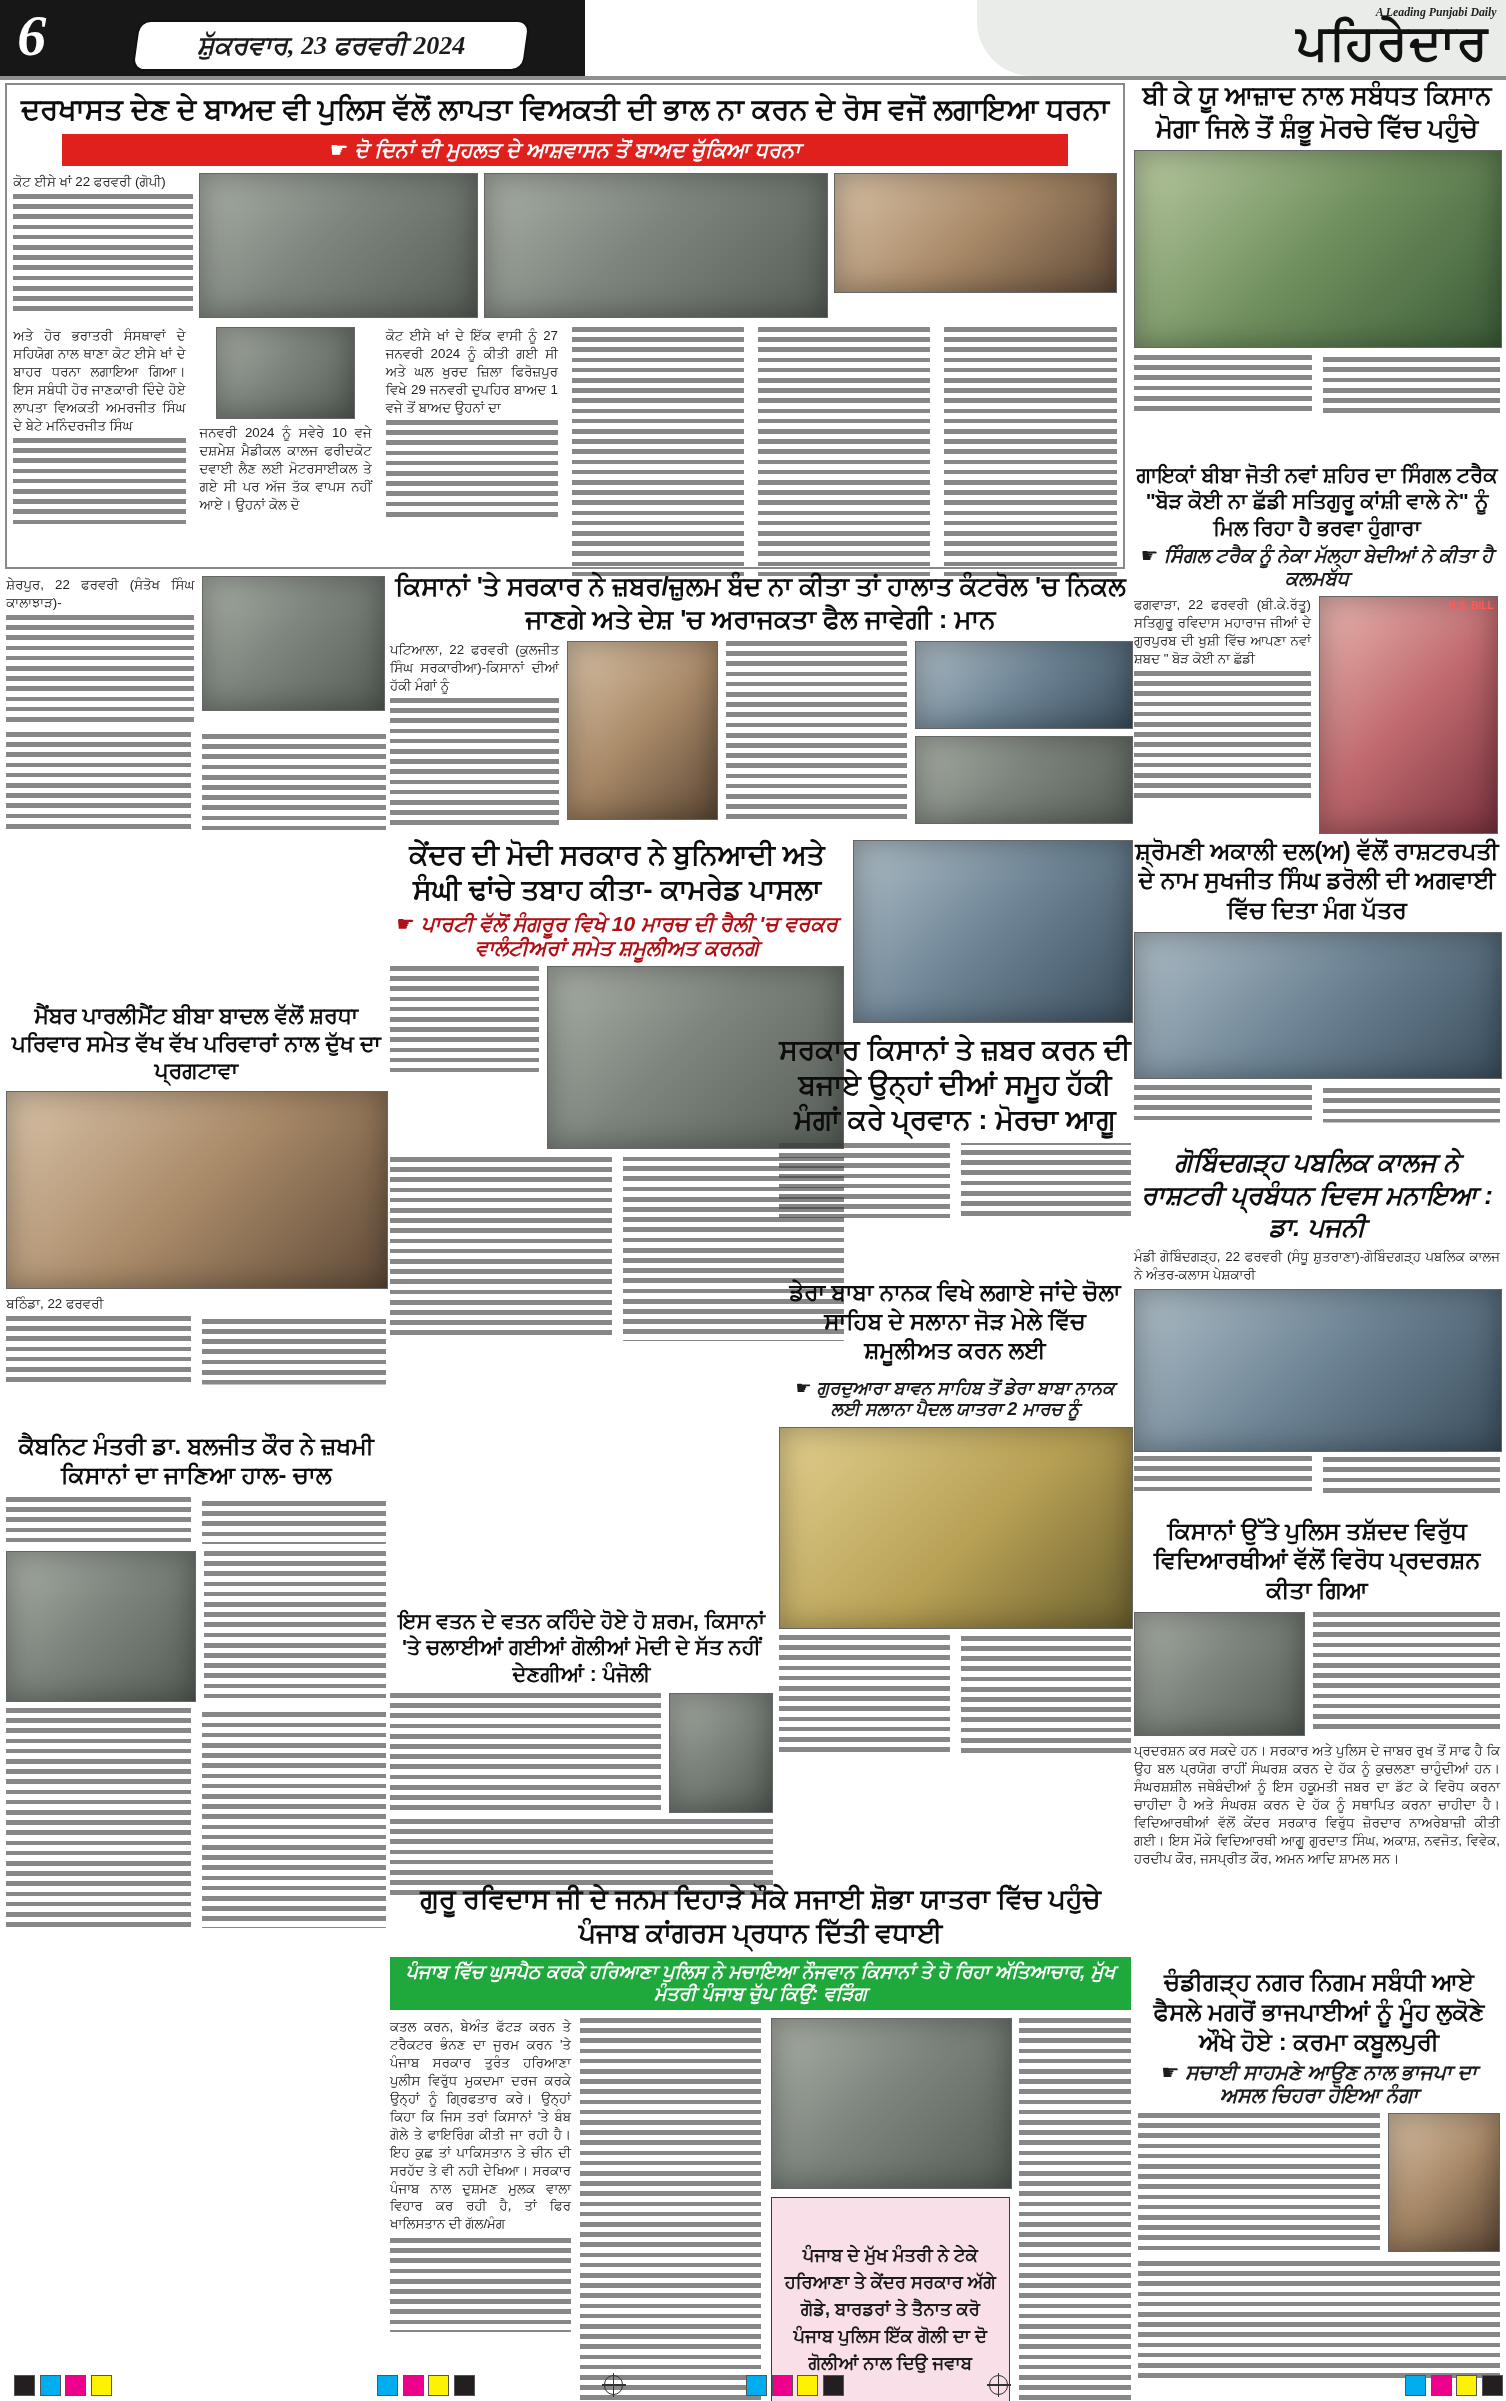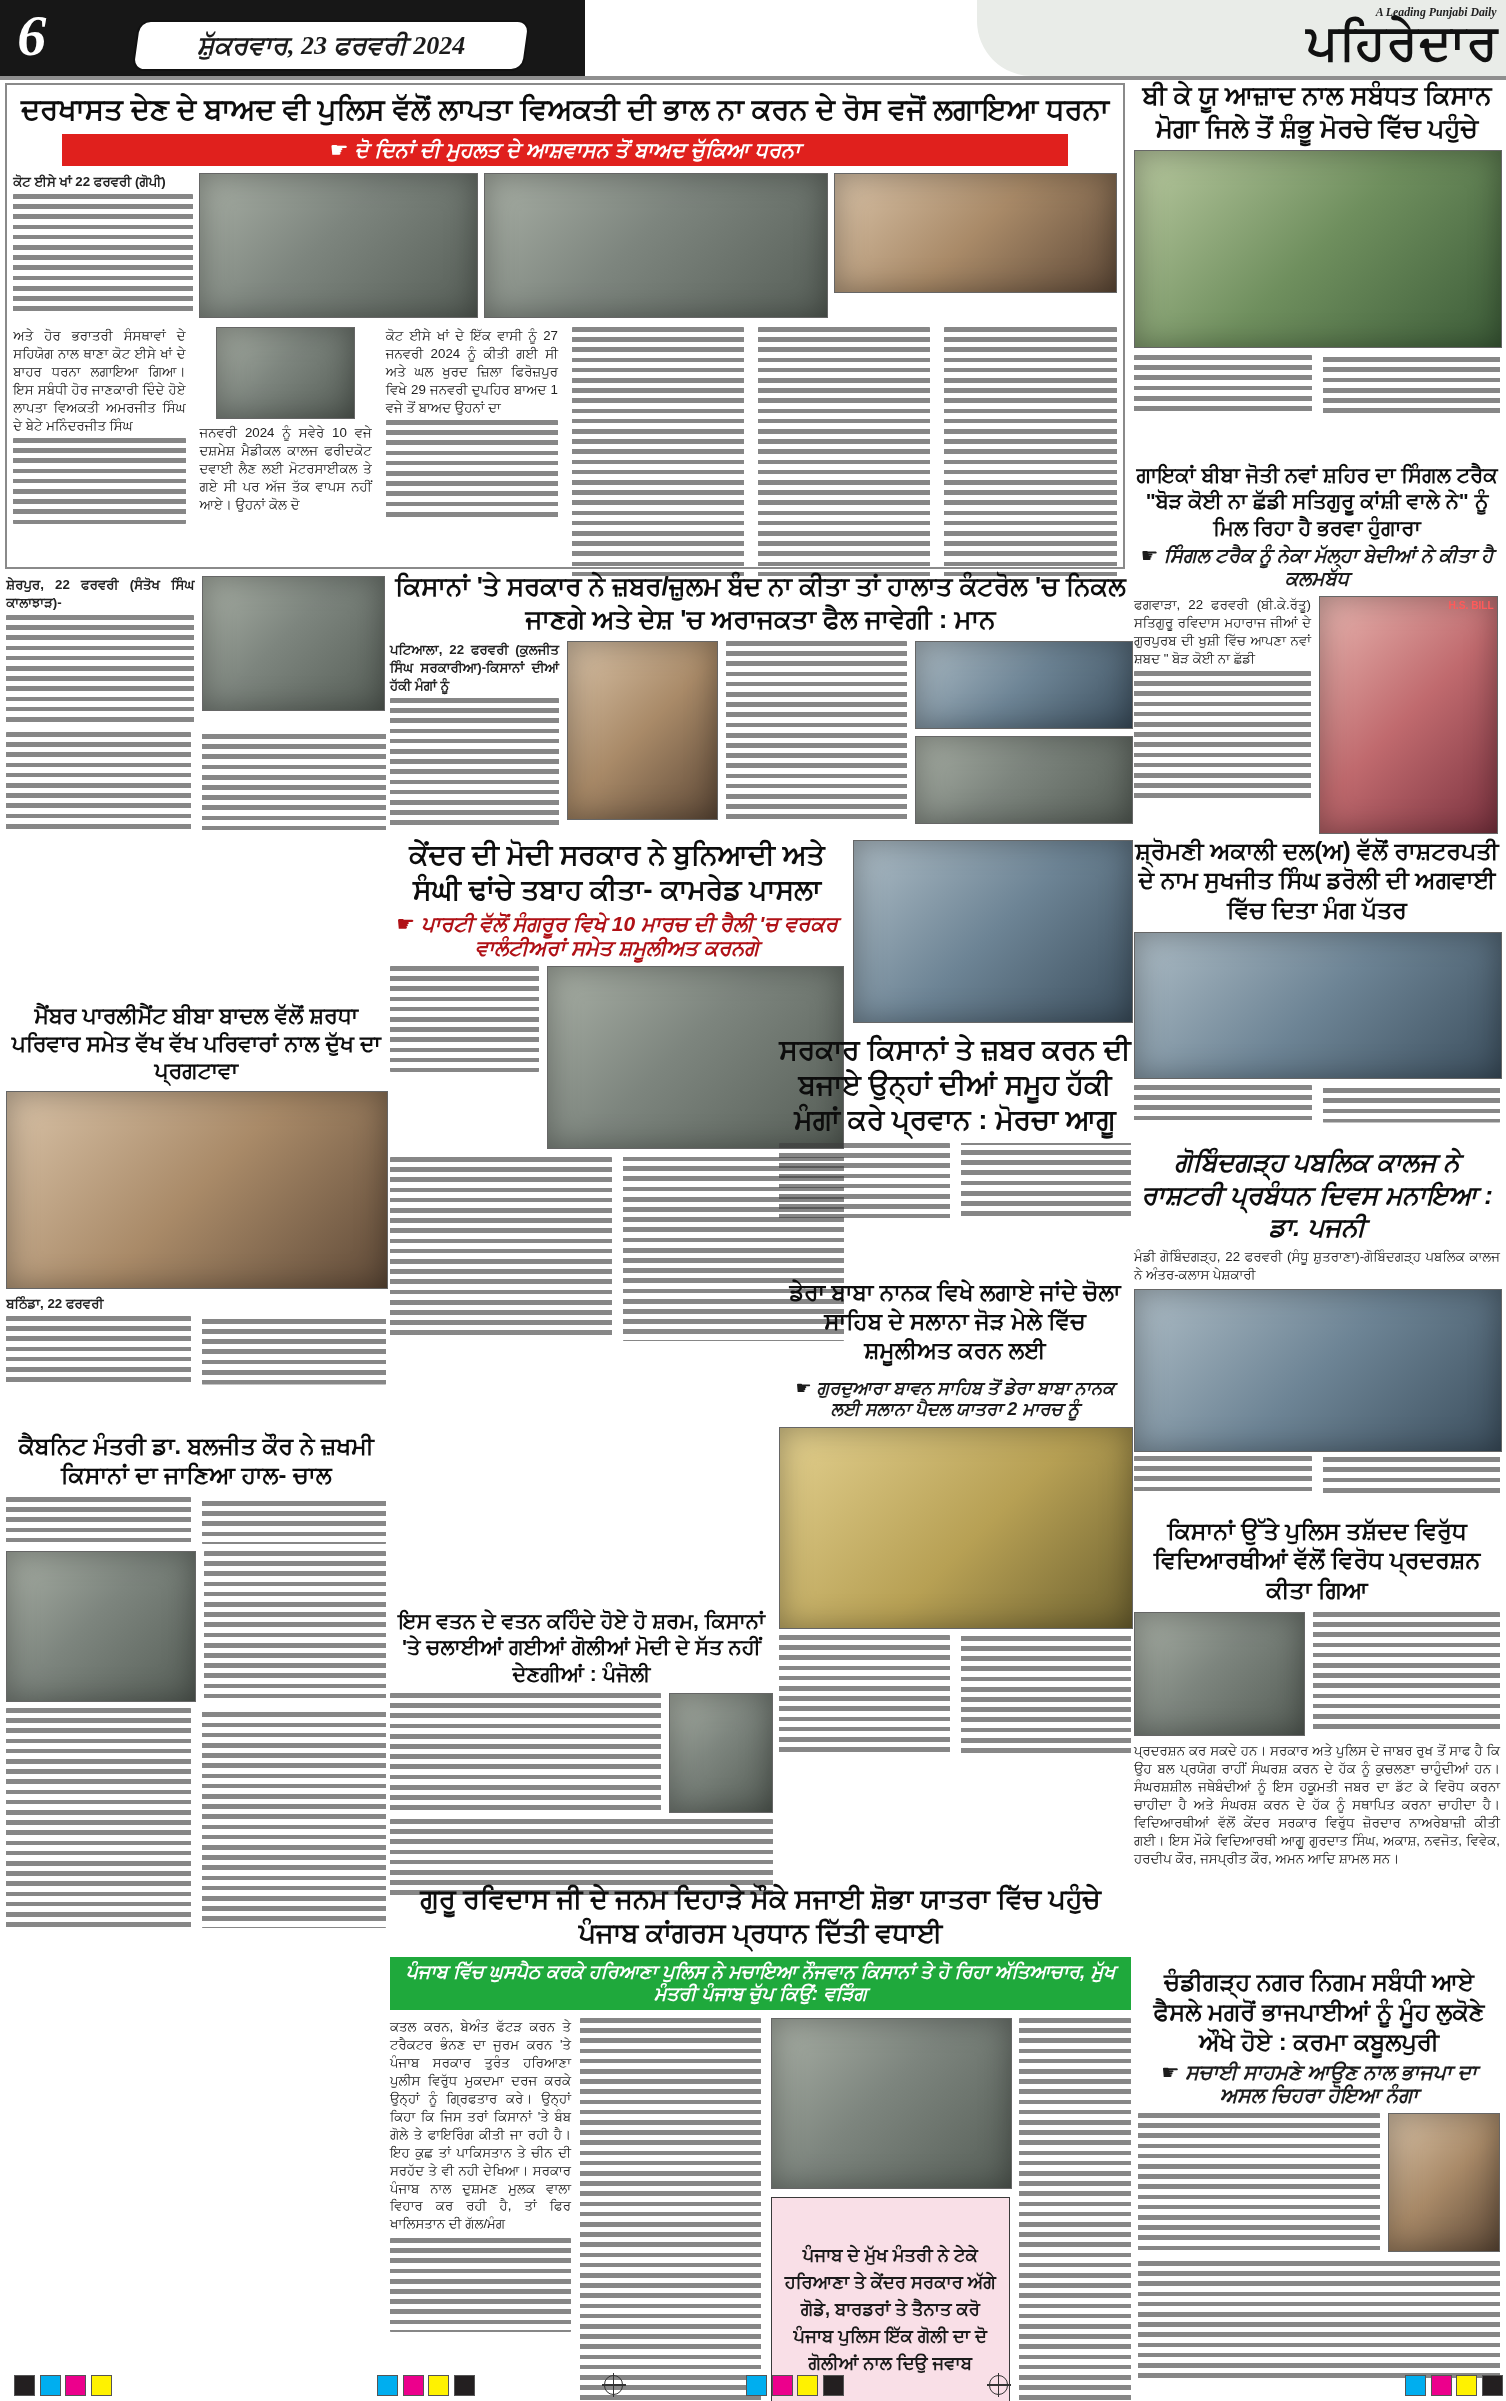--- a/index.html
+++ b/index.html
@@ -12,32 +12,32 @@
             font-style:italic;font-family:"Liberation Serif","DejaVu Serif",serif;}
   .date-pill{position:absolute;left:135px;top:20.4px;width:388px;height:47px;background:#fff;
              border:2.4px solid #111;border-radius:12.6px;transform:skewX(-8deg);
              display:flex;align-items:center;justify-content:center;}
   .date-pill span{font-family:"Liberation Serif","DejaVu Serif",serif;font-weight:bold;
                   font-style:italic;font-size:26px;transform:skewX(8deg);}
   .masthead{position:absolute;left:977px;top:0;width:529px;height:76px;background:#e9ece8;
             border-radius:0 0 0 55px;}
   .tagline{position:absolute;right:9.4px;top:4.7px;font-family:"Liberation Serif","DejaVu Serif",serif;
            font-style:italic;font-weight:bold;font-size:11.8px;color:#222;}
-  .masthead-title{position:absolute;right:7px;top:14px;font-size:49px;font-weight:bold;color:#111;
+  .masthead-title{position:absolute;right:17px;top:14px;font-size:49px;font-weight:bold;color:#111;
                   letter-spacing:1.6px;}
   .hrule{position:absolute;left:0;top:76px;width:1506px;height:3.9px;background:#8f8f8f;}
   
   .art{position:absolute;}
   .hl{font-weight:bold;color:#0d0d0d;text-align:center;line-height:1.25;}
   .kick{font-weight:bold;font-style:italic;text-align:center;}
   .kick-red{color:#b01116;}
   .banner-red{background:#e0201d;color:#fff;font-weight:bold;font-style:italic;text-align:center;}
   .banner-green{background:#1fa93c;color:#fff;font-weight:bold;font-style:italic;text-align:center;}
   .body-txt{font-size:13.3px;line-height:1.35;text-align:justify;color:#222;}
-  .dateline{font-weight:bold;margin-top:35px;}
+  .dateline{font-weight:normal;margin-top:35px;}
   .greek{background:repeating-linear-gradient(to bottom,#3d3d3d 0 4.7px,transparent 4.7px 10.2px);
          opacity:.62;border-radius:0.8px;}
   .cols2{column-count:2;column-gap:11px;}
   .photo{background:linear-gradient(135deg,#a9b0a6 0%,#7d857e 45%,#565e57 100%);
          border:0.8px solid #666;box-shadow:inset 0 0 31px rgba(0,0,0,.35);}
   .photo-green{background:linear-gradient(135deg,#b9c9a0 0%,#6f8f5e 50%,#3c5c38 100%);}
   .photo-pink{background:linear-gradient(135deg,#e8b6b0 0%,#c06a6e 50%,#7c3340 100%);}
   .photo-yellow{background:linear-gradient(135deg,#e3d08f 0%,#b7a054 55%,#6e6230 100%);}
   .photo-blue{background:linear-gradient(135deg,#aebdc6 0%,#6d8495 50%,#3c4f5e 100%);}
   .photo-warm{background:linear-gradient(135deg,#d9c3a8 0%,#a98a68 50%,#5f4a38 100%);}

